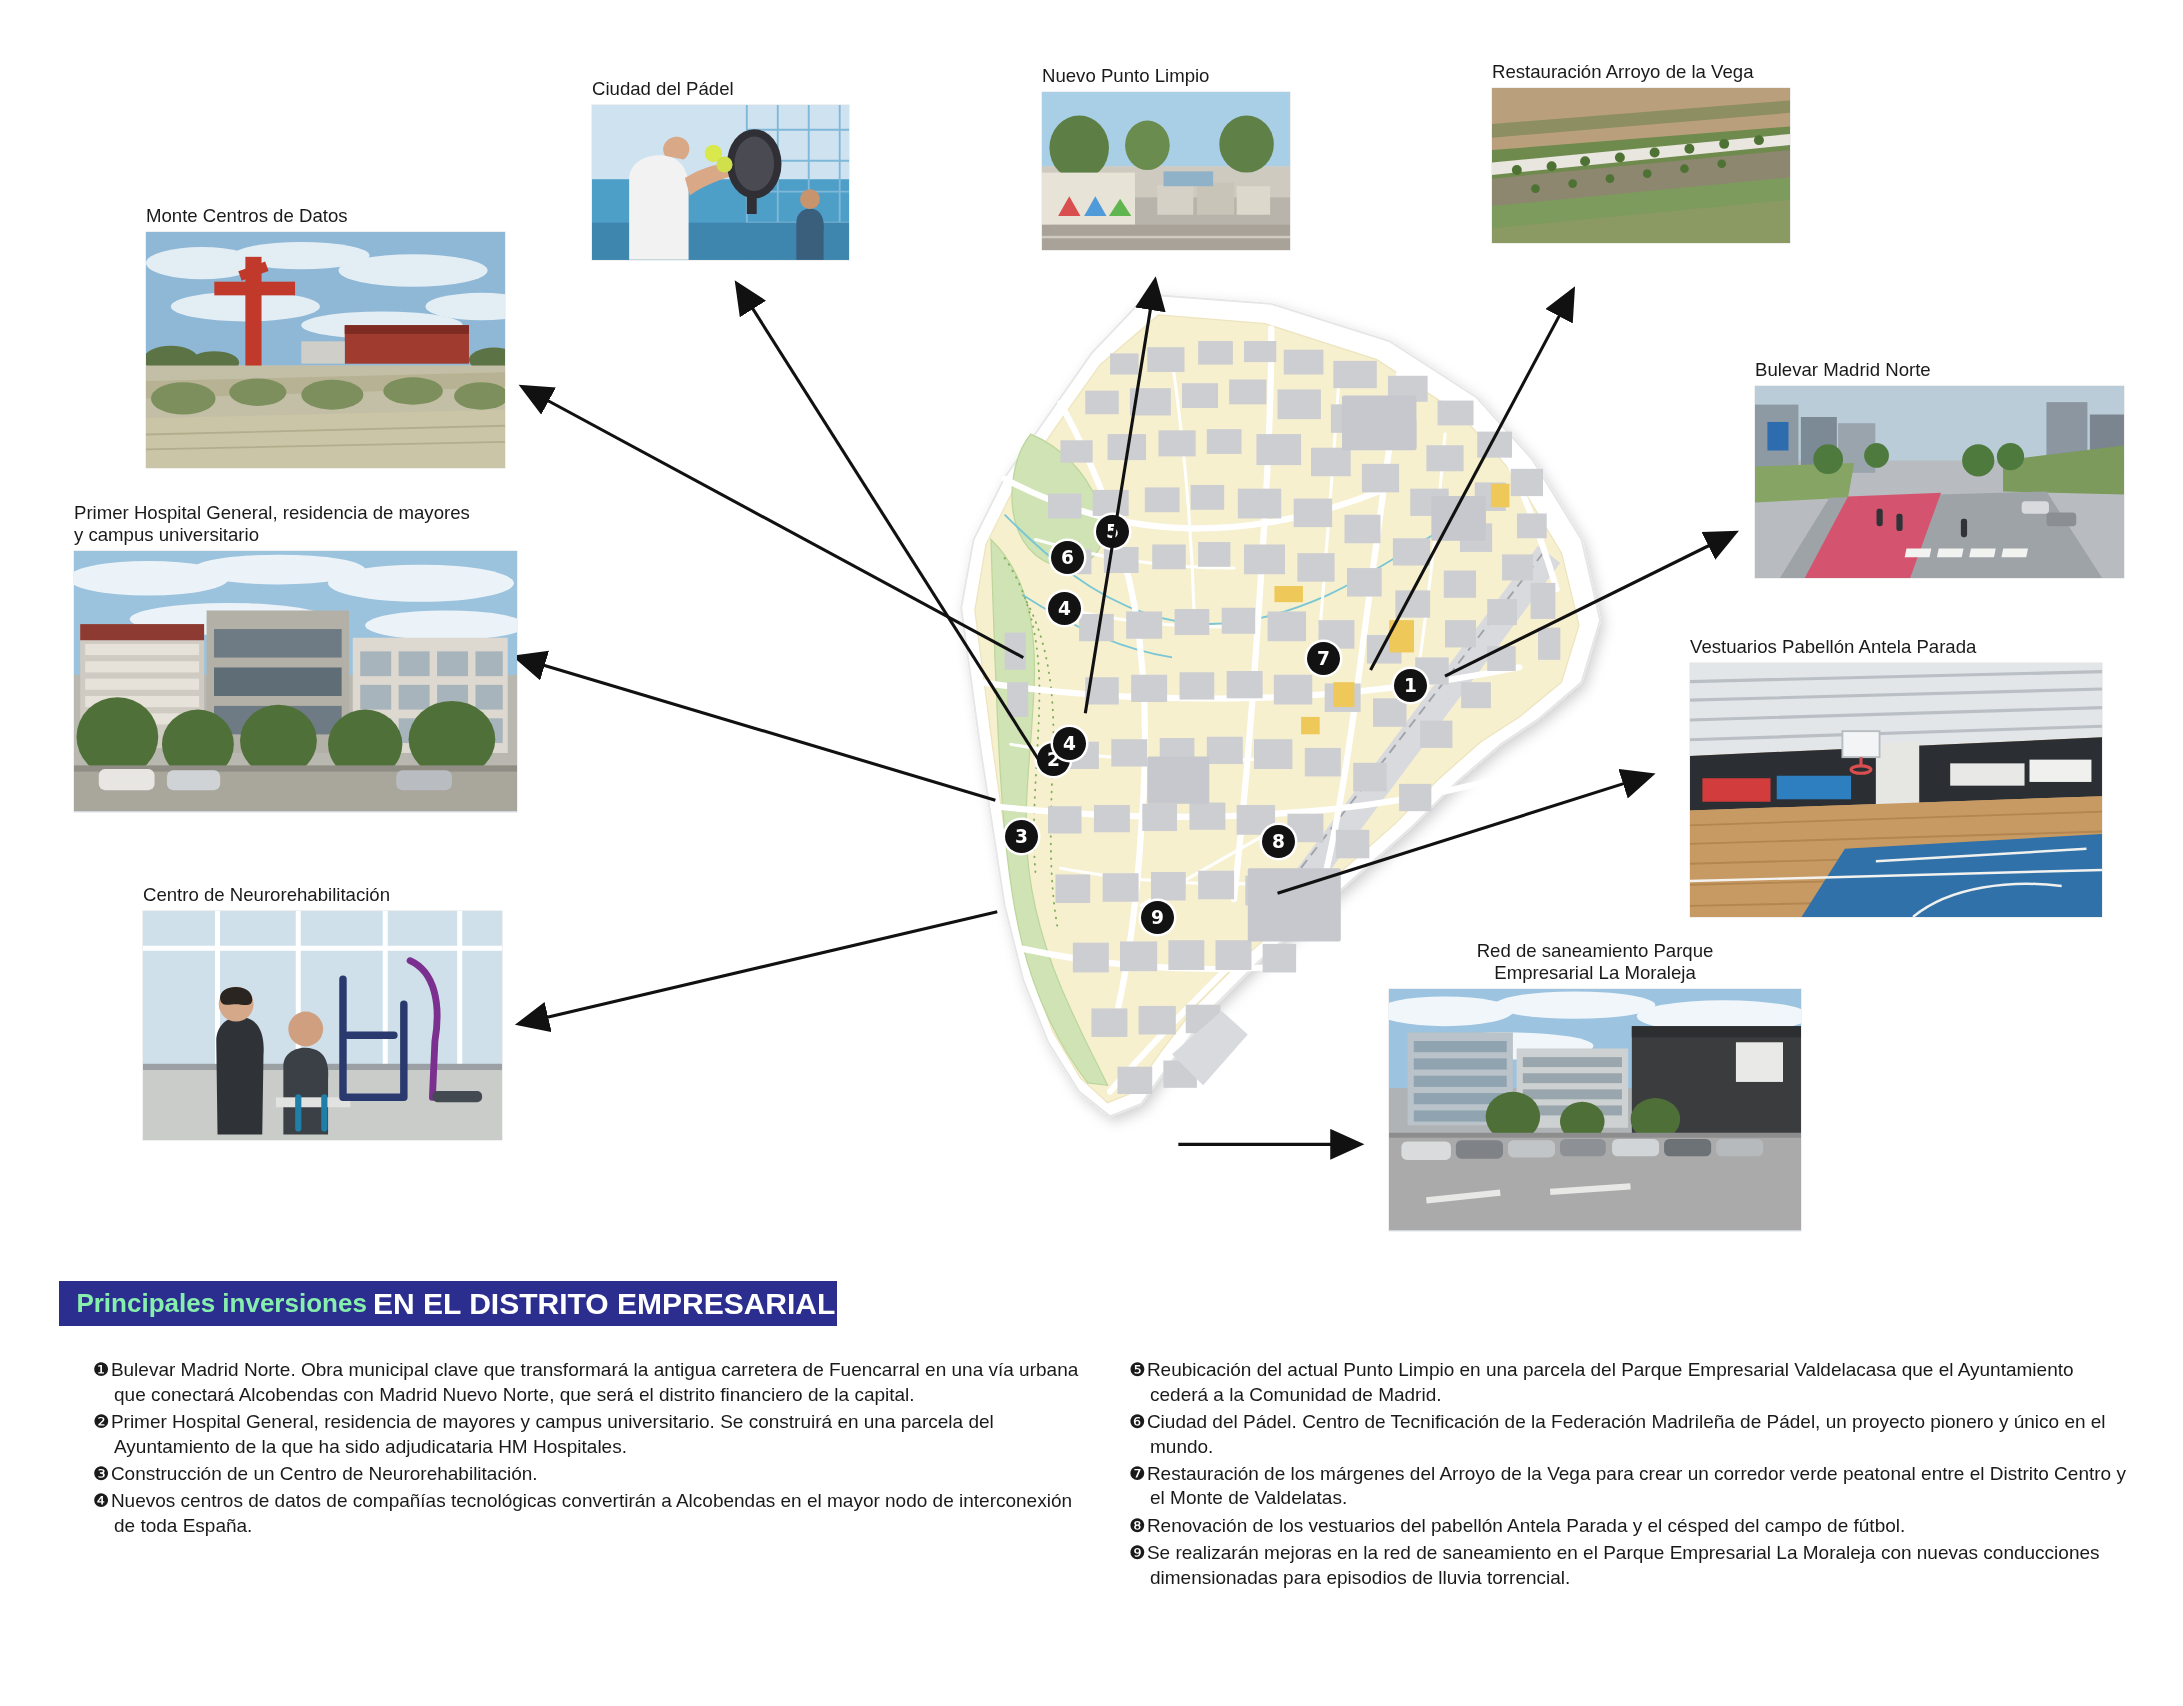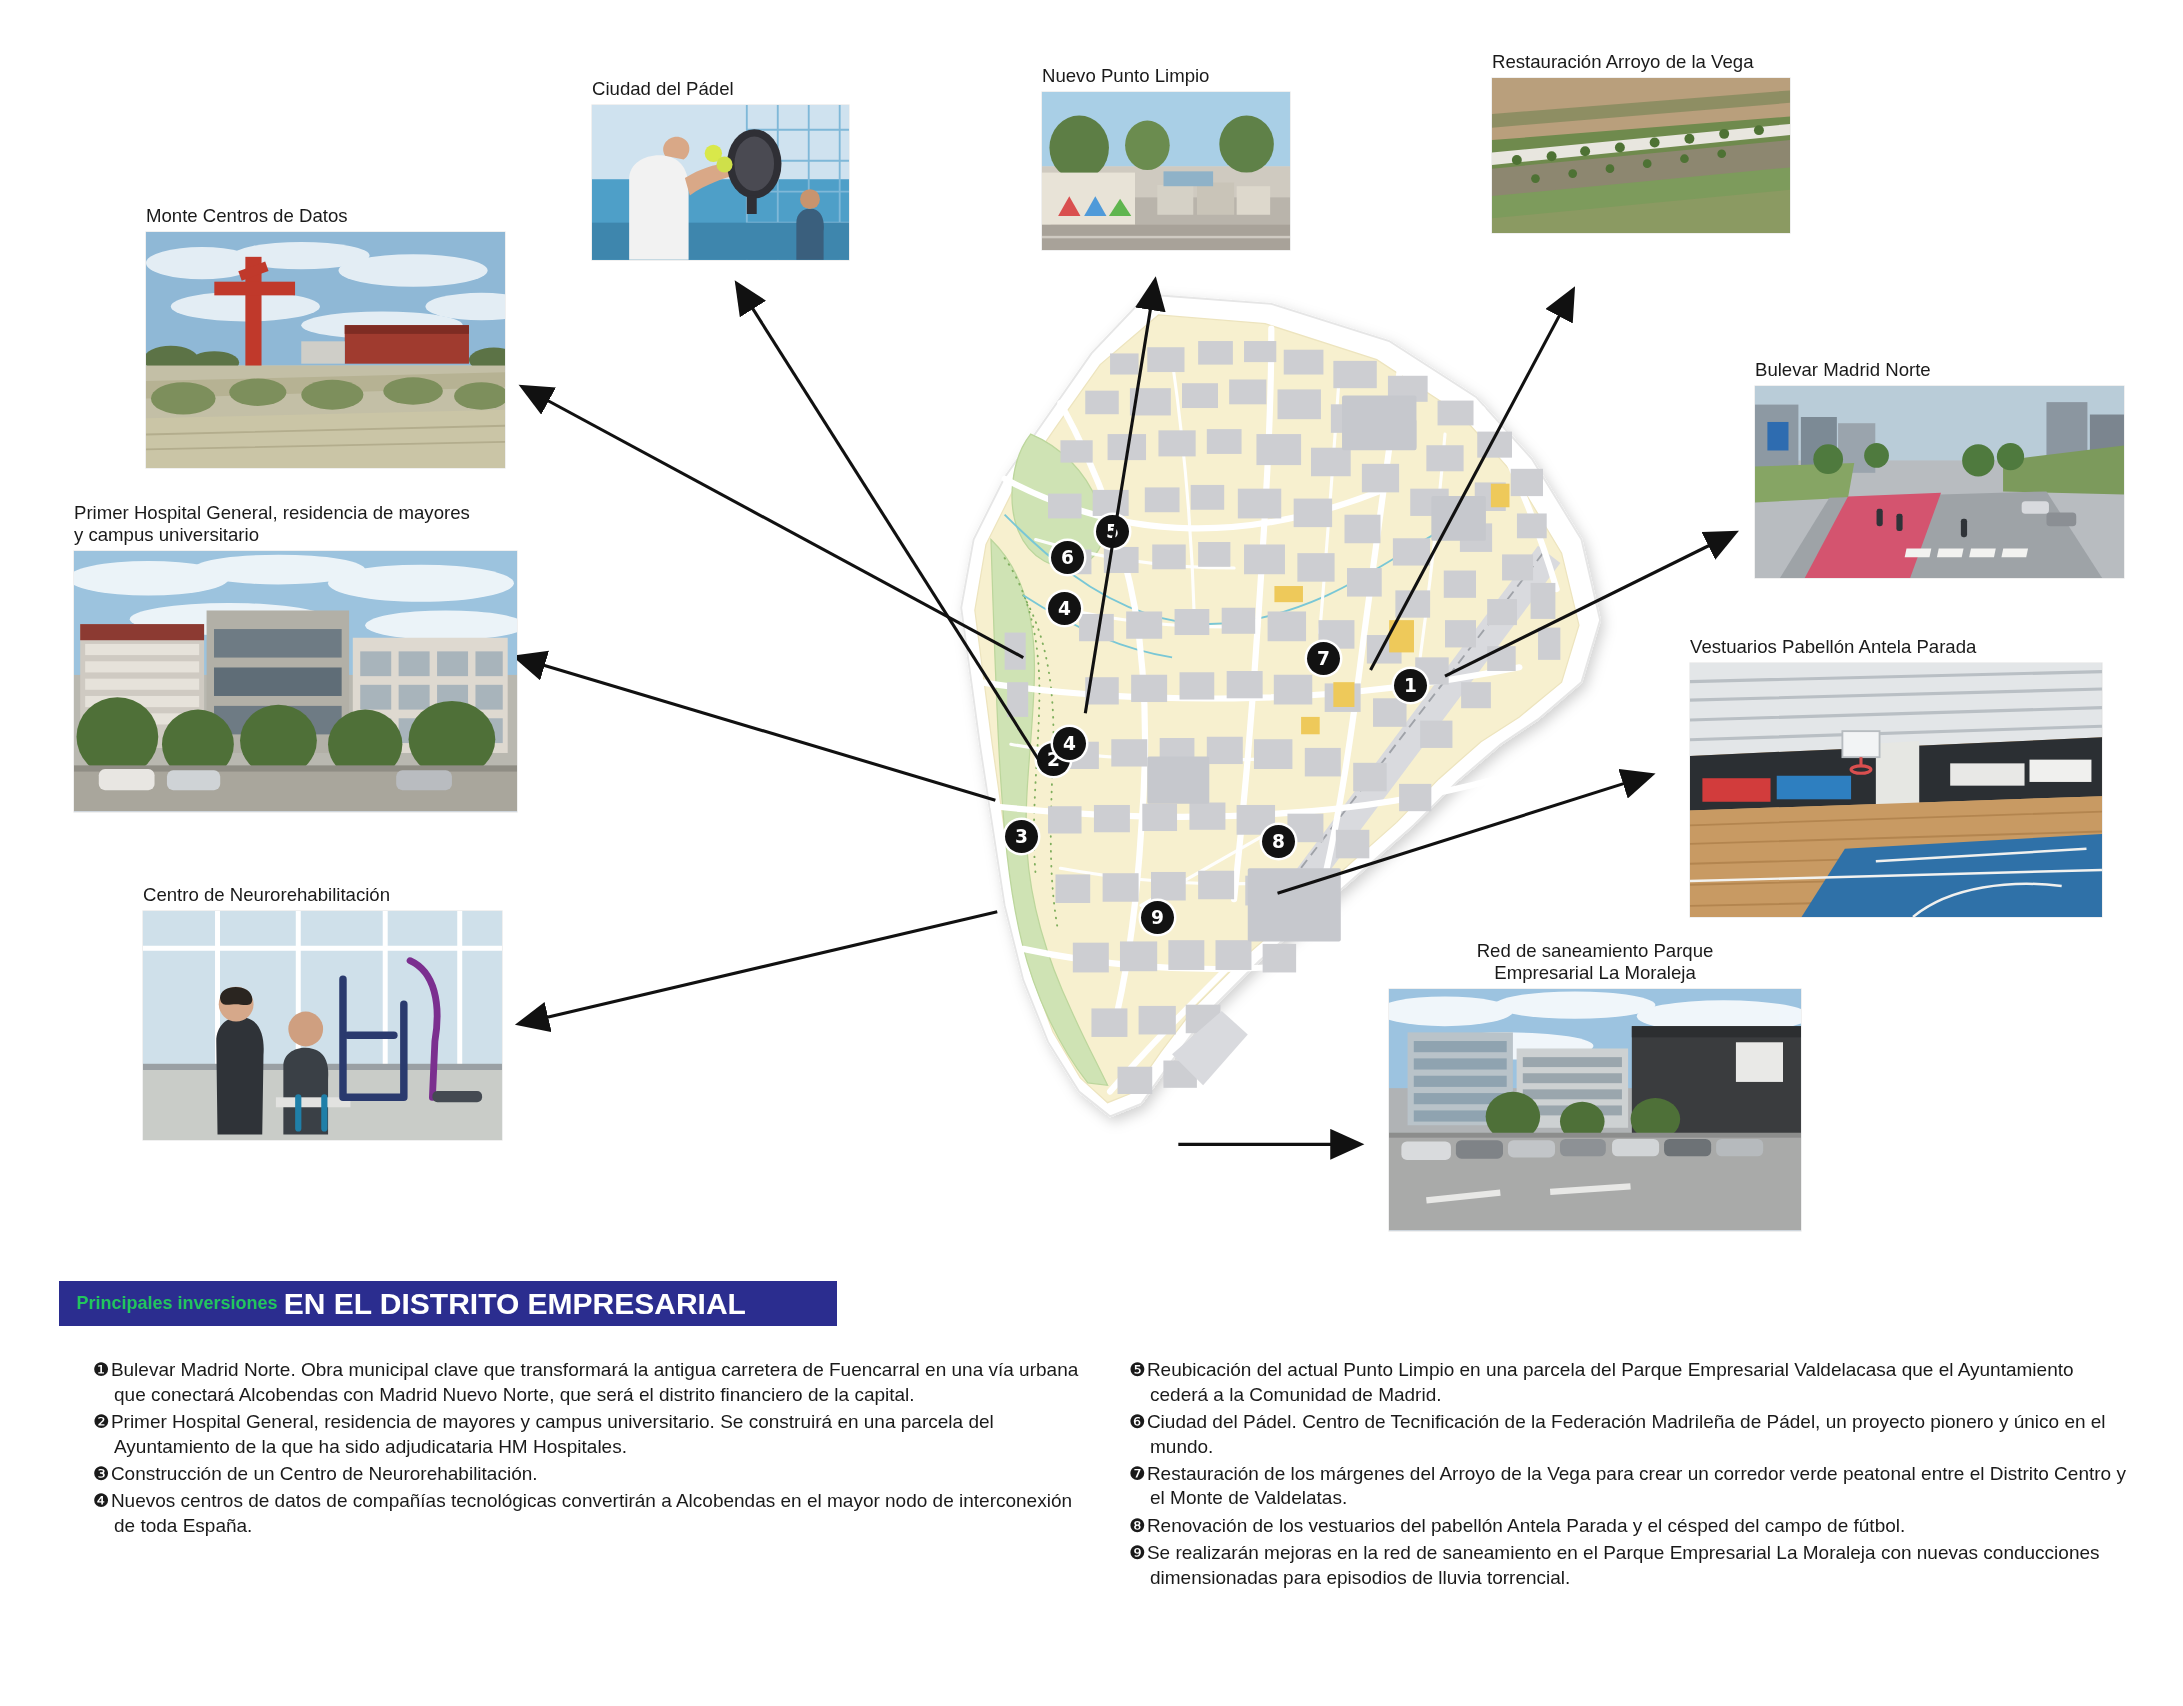--- a/index.html
+++ b/index.html
@@ -75,22 +75,22 @@
     top: 1281px;
     width: 778px;
     height: 45px;
     background: #2b2d8f;
     display: flex;
     align-items: center;
     padding-left: 17.4px;
     box-sizing: border-box;
   }
   #legend-bar .t1 {
-    color: #22c55e;
-    font-size: 18px;
+    color: #86efac;
+    font-size: 26px;
     font-weight: bold;
   }
   #legend-bar .t2 {
     color: #ffffff;
     font-size: 30px;
     font-weight: bold;
     margin-left: 6.2px;
   }
 
   .legend-col {
@@ -389,21 +389,21 @@
       <rect x="250" y="146" width="60" height="52" fill="#c9c4b8"></rect>
       <rect x="314" y="152" width="54" height="46" fill="#ddd8cc"></rect>
       <rect x="196" y="128" width="80" height="24" fill="#8fb2c8"></rect>
 
       <rect y="214" width="400" height="41" fill="#a8a299"></rect>
       <rect x="0" y="232" width="400" height="4" fill="#cfcac2"></rect>
     </svg>
   </div>
 </div>
 
-<div class="callout" style="left:1492px;top:51px;">
+<div class="callout" style="left:1492px;top:61px;">
   <div class="cap">Restauración Arroyo de la Vega</div>
   <div class="photo" style="width:298px;height:155px;">
     <svg class="overlay" viewBox="0 0 480 250" preserveAspectRatio="none">
       <rect width="480" height="250" fill="#8f9c6e"></rect>
       <path d="M0,0 L480,0 L480,70 L0,110 Z" fill="#b99f7c"></path>
       <path d="M0,100 L480,62 L480,104 L0,150 Z" fill="#6f8a4d"></path>
       <path d="M0,146 L480,100 L480,150 L0,196 Z" fill="#8d8770"></path>
       <path d="M0,190 L480,144 L480,186 L0,230 Z" fill="#7d9b5c"></path>
       <path d="M0,226 L480,180 L480,250 L0,250 Z" fill="#8b9a62"></path>
 

